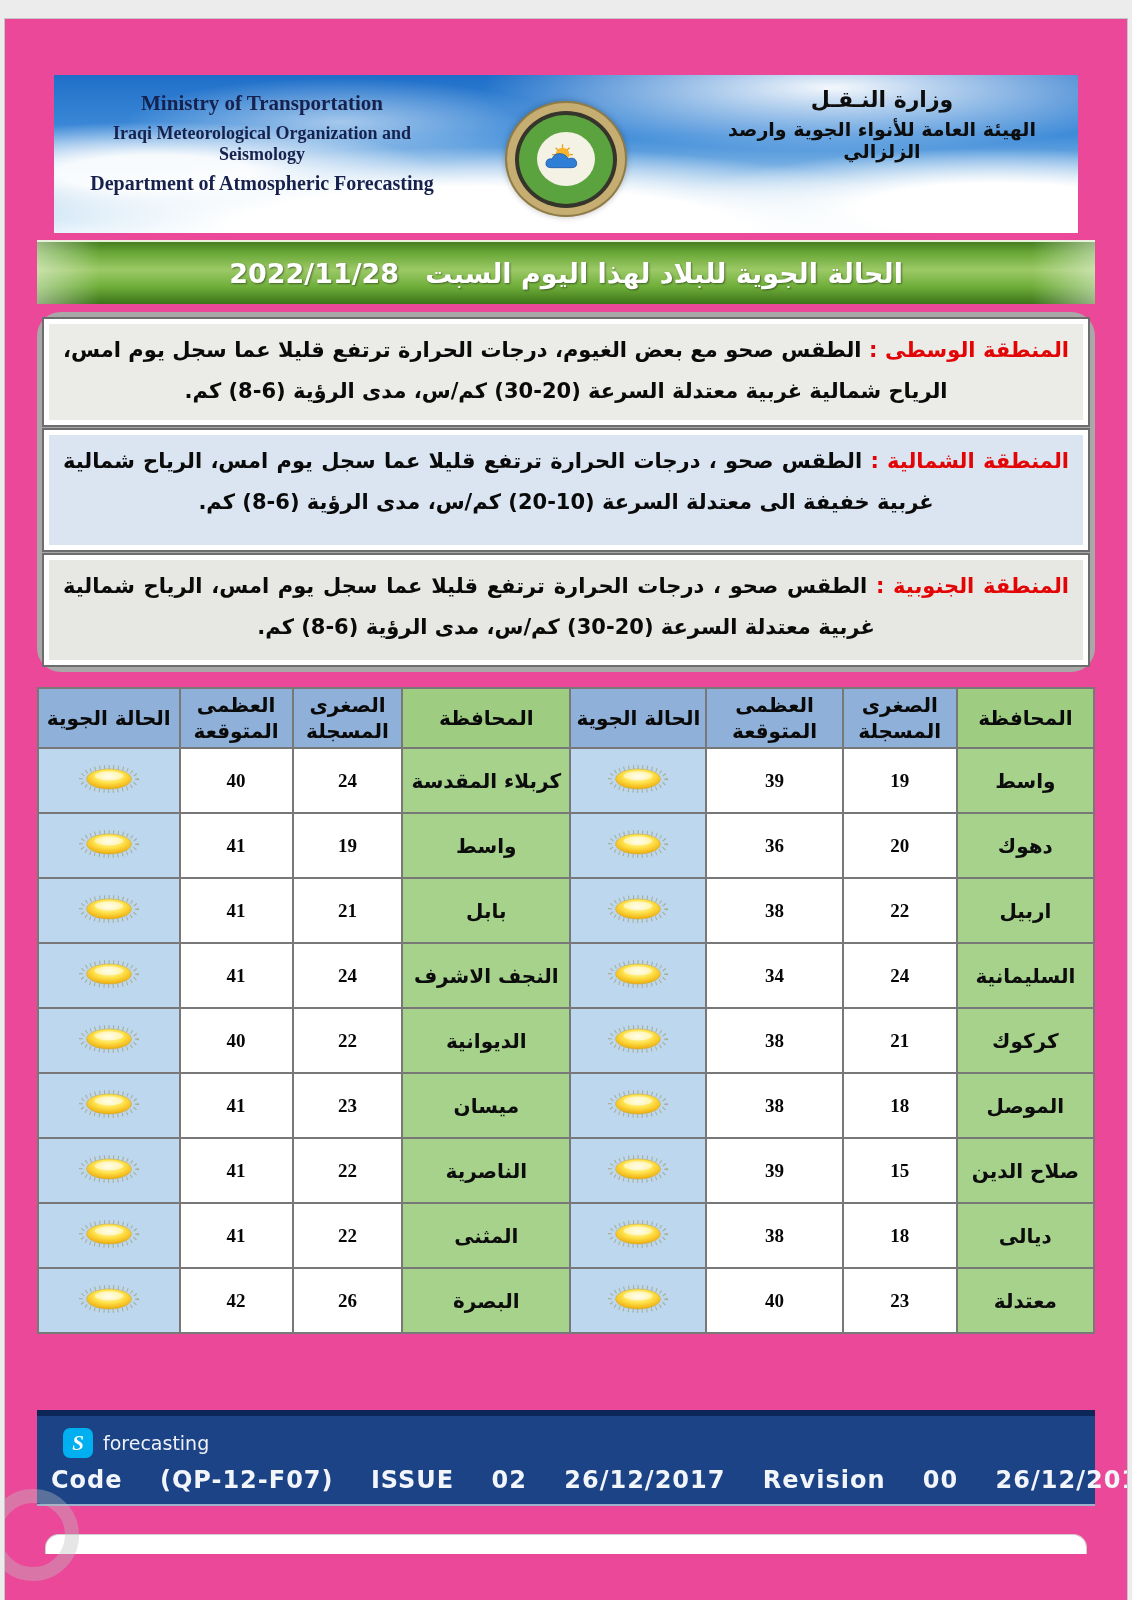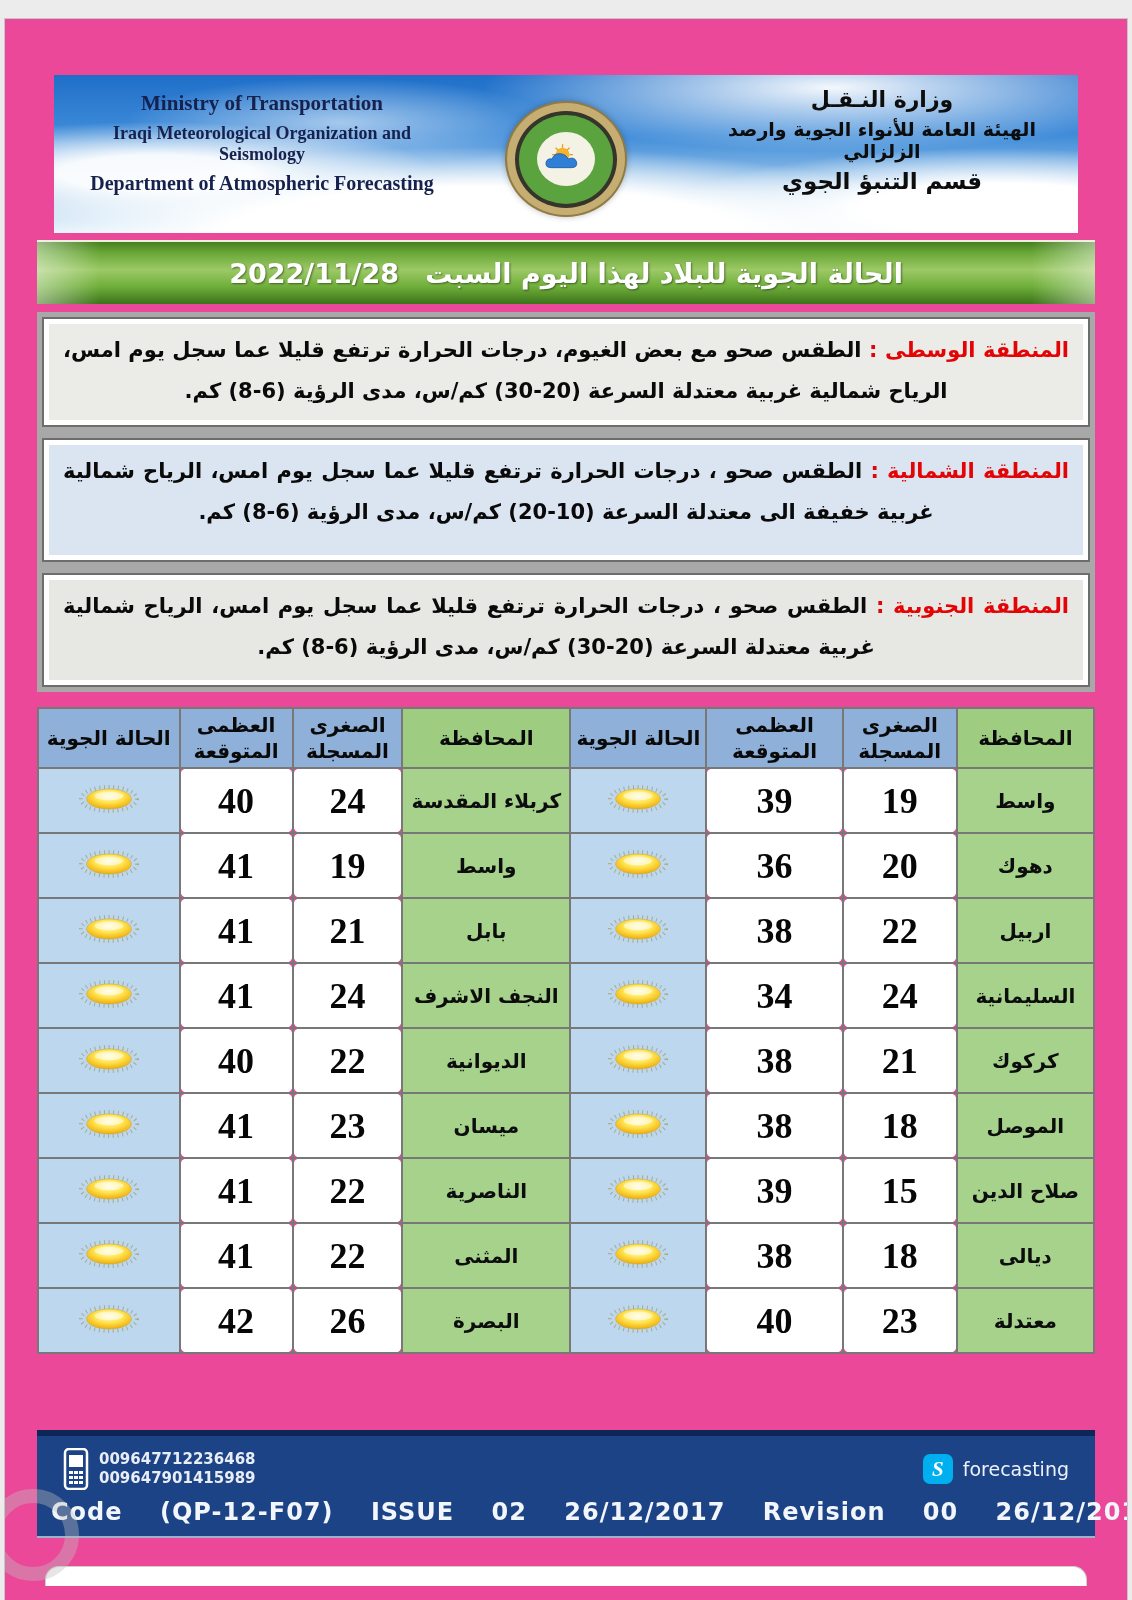--- a/index.html
+++ b/index.html
@@ -57,21 +57,21 @@
     display:flex; align-items:center; justify-content:center; gap:26px;
     color:#fff; font-weight:bold; font-size:27px;
     text-shadow:1px 1px 2px rgba(0,0,0,.45);
     background:
       linear-gradient(90deg, rgba(255,255,255,.45) 0%, rgba(255,255,255,0) 6%, rgba(255,255,255,0) 94%, rgba(255,255,255,.45) 100%),
       linear-gradient(180deg,#467f20 0%,#6aa838 18%,#9cc966 45%,#6fae3a 72%,#3c731a 100%);
     border-top:2px solid #e8f2dc;
   }
 
   
-  .regions { margin-top:8px; background:#a8a8a8; padding:5px; display:flex; flex-direction:column; gap:11px; }
+  .regions { margin-top:8px; background:#a8a8a8; padding:5px; display:flex; flex-direction:column; gap:1px;border-radius:24px; }
   .region-box { background:#fff; border:2px solid #6d6d6d; padding:5px; }
   .region-inner {
     direction:rtl; font-weight:bold; font-size:21px; line-height:1.95; color:#0a0a0a;
     text-align:justify; text-align-last:center; padding:6px 14px;
   }
   .region-box:nth-child(1) .region-inner { background:#ebebe8; min-height:96px; }
   .region-box:nth-child(2) .region-inner { background:#dbe5f2; min-height:110px; }
   .region-box:nth-child(3) .region-inner { background:#e7e7e4; min-height:100px; }
   .region-name { color:#e30505; }
 
@@ -79,21 +79,21 @@
   table.forecast {
     direction:rtl; width:100%; margin-top:15px; border-collapse:collapse;
     border:2px solid #6f6f6f;
   }
   table.forecast th, table.forecast td { border:2px solid #787878; text-align:center; vertical-align:middle; }
   table.forecast th { height:60px; font-size:20px; font-weight:bold; color:#0a0a0a; line-height:1.3; padding:2px 4px; }
   th.h-blue  { background:#8fb0d8; }
   th.h-green { background:#9ecd82; }
   td { height:65px; }
   td.province { background:#a6d28c; font-weight:bold; font-size:20px; color:#0d0d0d; }
-  td.num { background:#ffffff; font-family:"Liberation Serif","DejaVu Serif",serif; font-weight:bold; font-size:36px; color:#070707;border-radius:8px; }
+  td.num { background:#ffffff; font-family:"Liberation Serif","DejaVu Serif",serif; font-weight:bold; font-size:19px; color:#070707; }
   td.cond { background:#bdd7ee; }
   svg.sun { width:72px; height:34px; display:inline-block; }
 
   
   .footer {
     margin-top:76px; background:#1c4386; border-top:6px solid #0c2757;
     border-bottom:2px solid #9db0cc; color:#fff;
   }
   .contacts { display:flex; align-items:center; justify-content:space-between; direction:ltr; padding:12px 26px 4px; }
   .phone-block { display:flex; align-items:center; gap:10px; }
@@ -160,21 +160,20 @@
                 <path d="M13 28 q-7 0 -6 -6 q1 -5 7 -4 q2 -7 10 -6 q7 1 8 6 q8 -3 10 3 q2 7 -6 7 z" fill="#2f7fd6" stroke="#1d5ca8" stroke-width="1"></path>
               </svg>
             </div>
           </div>
         </div>
       </div>
 
       <div class="ar-block">
         <div class="l1">وزارة النـقـل</div>
         <div class="l2">الهيئة العامة للأنواء الجوية وارصد الزلزالي</div>
-        <div class="l3">قسم التنبؤ الجوي</div>
       </div>
     </div>
 
     <div class="banner">
       <span>الحالة الجوية للبلاد لهذا اليوم السبت</span>
       <span>2022/11/28</span>
     </div>
 
     <div class="regions">
       <div class="region-box">
@@ -345,41 +344,20 @@
             <td class="num">42</td>
             <td class="cond"><svg class="sun" viewBox="0 0 90 42">
                 <use href="#sun-shape"></use>
               </svg></td>
           </tr>
         </tbody>
     </table>
 
     <div class="footer">
       <div class="contacts">
-        <div class="phone-block">
-          <svg width="26" height="42" viewBox="0 0 26 42">
-            <rect x="2" y="1" width="22" height="40" rx="4" fill="none" stroke="#fff" stroke-width="2.5"></rect>
-            <rect x="6" y="7" width="14" height="12" fill="#fff"></rect>
-            <g fill="#fff">
-              <rect x="6" y="23" width="4" height="3"></rect>
-                <rect x="11" y="23" width="4" height="3"></rect>
-                <rect x="16" y="23" width="4" height="3"></rect>
-              <rect x="6" y="28" width="4" height="3"></rect>
-                <rect x="11" y="28" width="4" height="3"></rect>
-                <rect x="16" y="28" width="4" height="3"></rect>
-              <rect x="6" y="33" width="4" height="3"></rect>
-                <rect x="11" y="33" width="4" height="3"></rect>
-                <rect x="16" y="33" width="4" height="3"></rect>
-            </g>
-          </svg>
-          <div class="phone-nums">
-            <div>009647712236468</div>
-            <div>009647901415989</div>
-          </div>
-        </div>
 
 
         <div class="skype-block">
           <span class="skype-badge">S</span>
           <span>forecasting</span>
         </div>
       </div>
       <div class="codeline">Code (QP-12-F07) ISSUE 02 26/12/2017 Revision 00 26/12/2017</div>
     </div>
 

